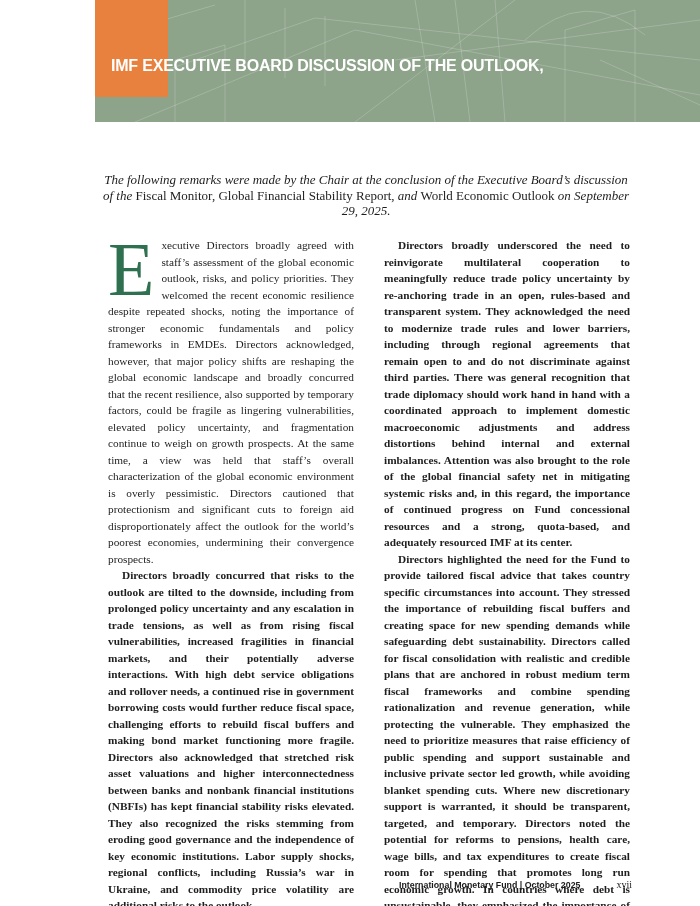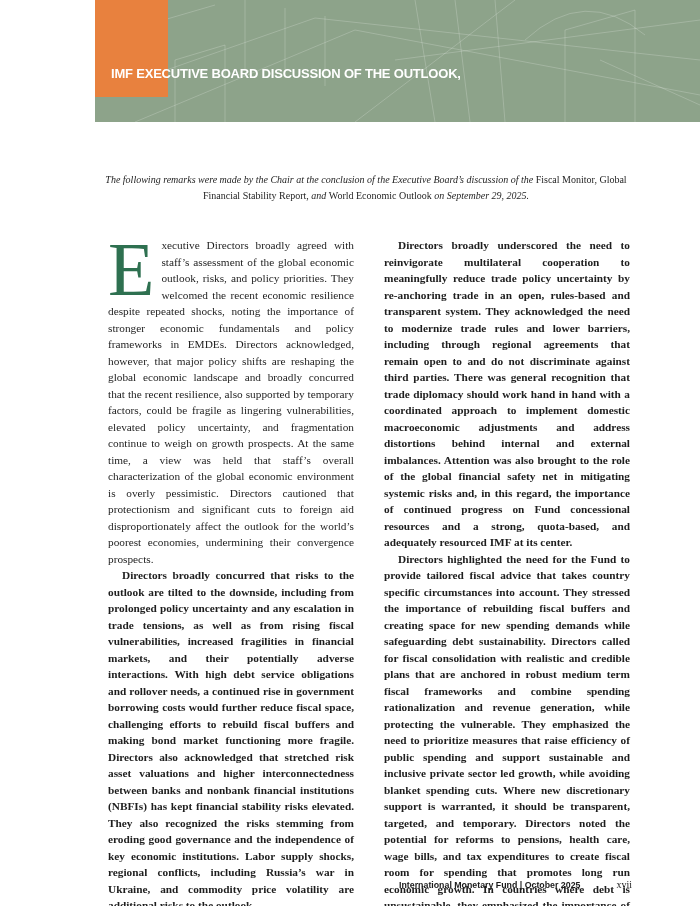--- a/index.html
+++ b/index.html
@@ -36,32 +36,31 @@
     width:73px; height:97px;
     background:var(--accent-orange);
   }
   .page-title{
     position:absolute;
     left:111px; top:55px;
     z-index:3;
     color:#ffffff;
     font-family:"Liberation Sans", sans-serif;
     font-weight:bold;
-    font-size:13px;
+    font-size:16px;
     line-height:22px;
     letter-spacing:-0.2px;
-    margin-top:8px;
   }
   
   .intro{
     position:absolute;
     left:100px; right:68px; top:172px;
     text-align:center;
     font-style:italic;
-    font-size:10px;
+    font-size:13px;
     line-height:15.5px;
   }
   .intro .roman{font-style:normal;}
   
   .columns{
     position:absolute;
     left:108px; right:70px; top:237px;
     display:flex;
     gap:30px;
   }

